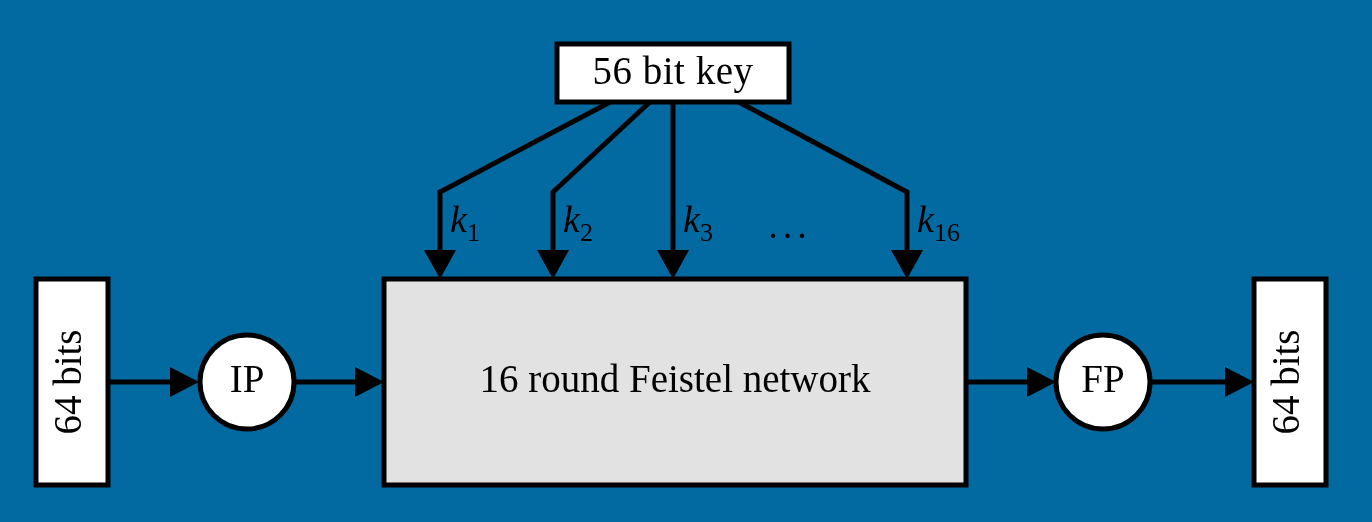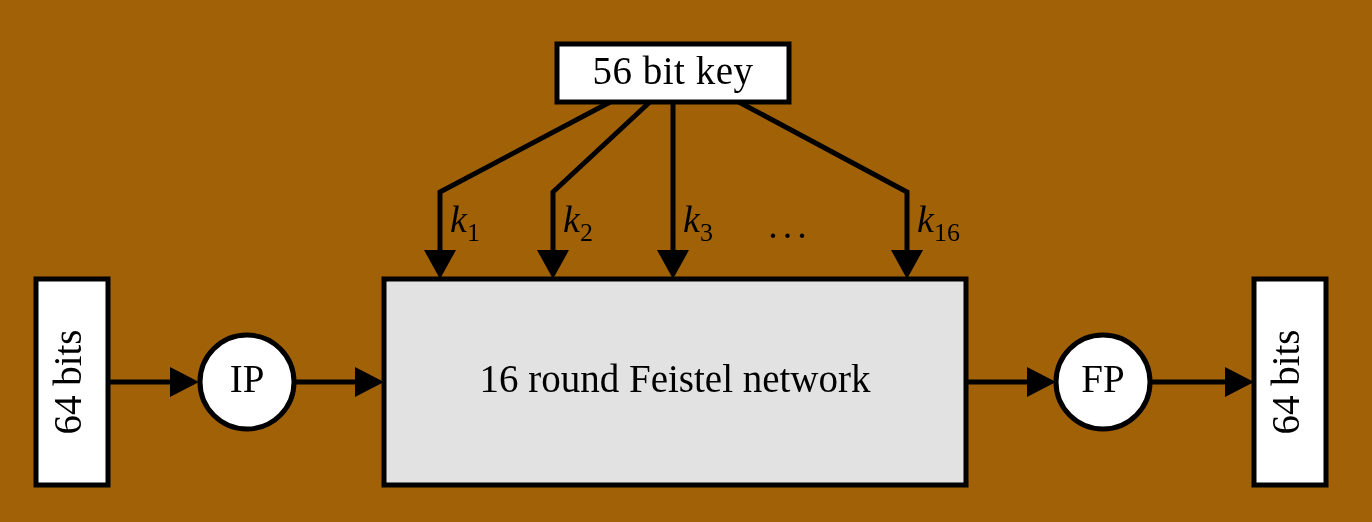--- a/index.html
+++ b/index.html
@@ -8,21 +8,21 @@
     padding: 0;
     background: #ffffff;
   }
   body {
     font-family: "Liberation Serif", "DejaVu Serif", serif;
   }
   #stage {
     position: relative;
     width: 1372px;
     height: 522px;
-    background: #a16207;
+    background: #0369a1;
     overflow: hidden;
   }
   #diagram-svg {
     position: absolute;
     left: 0;
     top: 0;
     width: 1372px;
     height: 522px;
   }
   .node-box-fill-white { fill: #ffffff; }

